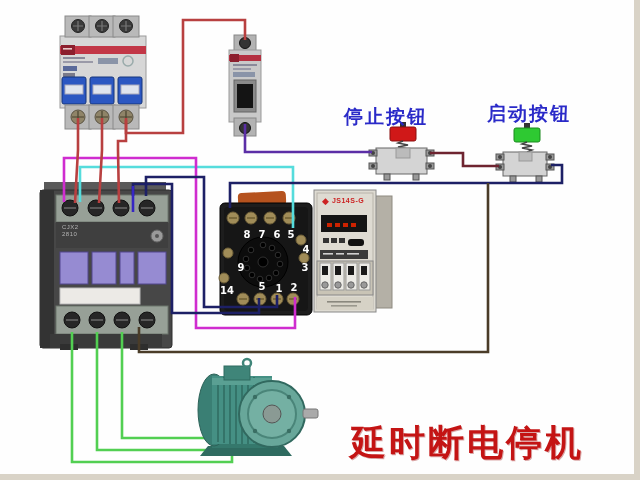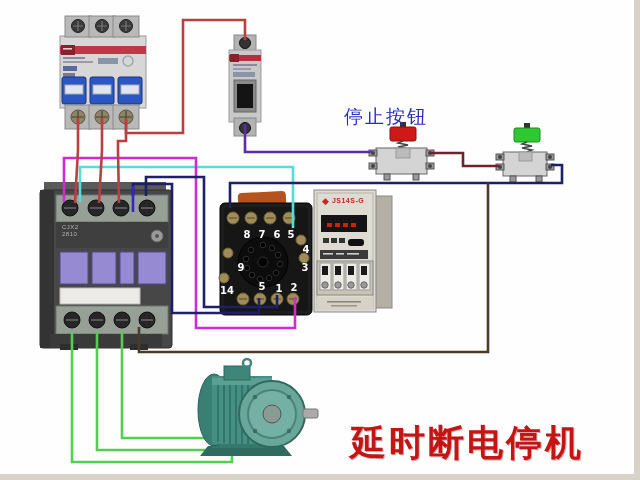--- a/index.html
+++ b/index.html
@@ -1,20 +1,20 @@
 <!DOCTYPE html>
 <html style="--title-red: #c41414; --label-blue: #2a2ac8; --timer-red: #cc2222; --stop-cap: #d01818; --start-cap: #2ec932; --wire-red: #b84040; --wire-dark-red: #6e2430; --wire-purple: #5b2ea6; --wire-magenta: #cf2ccf; --wire-cyan: #55dcdc; --wire-navy: #1d2066; --wire-indigo: #3626c4; --wire-green: #52cf52; --wire-brown: #4a3c28; --edge-strip: #d9d3c7;"><head>
 <meta charset="utf-8">
 <style>
   html,body{margin:0;padding:0;background:#ffffff;}
   .stage{position:relative;width:640px;height:480px;background:#fefefe;overflow:hidden;
          font-family:"Liberation Sans","DejaVu Sans",sans-serif;}
   .stage svg{position:absolute;left:0;top:0;}
   .overlay{position:absolute;left:0;top:0;width:640px;height:480px;pointer-events:none;}
-  .btn-label{position:absolute;font-size:19px;font-weight:normal;color:var(--label-blue);
+  .btn-label{position:absolute;font-size:19px;font-weight:bold;color:var(--label-blue);
              letter-spacing:2px;white-space:nowrap;}
   .lbl-stop{left:344px;top:104px;}
   .lbl-start{left:487px;top:101px;}
   .diagram-title{position:absolute;left:350px;top:419px;font-size:36px;font-weight:900;
              color:var(--title-red);letter-spacing:3px;white-space:nowrap;
              font-family:"Liberation Serif","DejaVu Serif",serif;
              text-shadow:1px 1px 0 rgba(150,0,0,.35);}
   .timer-model{position:absolute;left:322px;top:196px;font-size:7px;font-weight:bold;
              color:var(--timer-red);letter-spacing:.5px;white-space:nowrap;}
   .timer-model .diamond{font-size:9px;vertical-align:-1px;}
@@ -285,20 +285,21 @@
   <path class="wire w-darkred" d="M430,153 L463,153 L463,166 L499,166"></path>
   <path class="wire w-navy" d="M551,165 L562,165 L562,183 L230,183 L230,208"></path>
   <path class="wire w-brown" d="M488,183 L488,352 L139,352 L139,327"></path>
 
   <rect x="634" y="0" width="6" height="480" fill="var(--edge-strip)"></rect>
   <rect x="0" y="474" width="640" height="6" fill="var(--edge-strip)"></rect>
 </svg>
 
 <div class="overlay">
   <div class="btn-label lbl-stop">停止按钮</div>
+  <div class="btn-label lbl-start">启动按钮</div>
   <div class="diagram-title">延时断电停机</div>
   <div class="timer-model"><span class="diamond">◆</span> <span>JS14S-G</span></div>
   <div class="contactor-model"><span>CJX2</span><br><span>2810</span></div>
 
   <span class="pin" style="left:247px;top:234px">8</span>
   <span class="pin" style="left:262px;top:234px">7</span>
   <span class="pin" style="left:277px;top:234px">6</span>
   <span class="pin" style="left:291px;top:234px">5</span>
   <span class="pin" style="left:241px;top:267px">9</span>
   <span class="pin" style="left:227px;top:290px">14</span>

